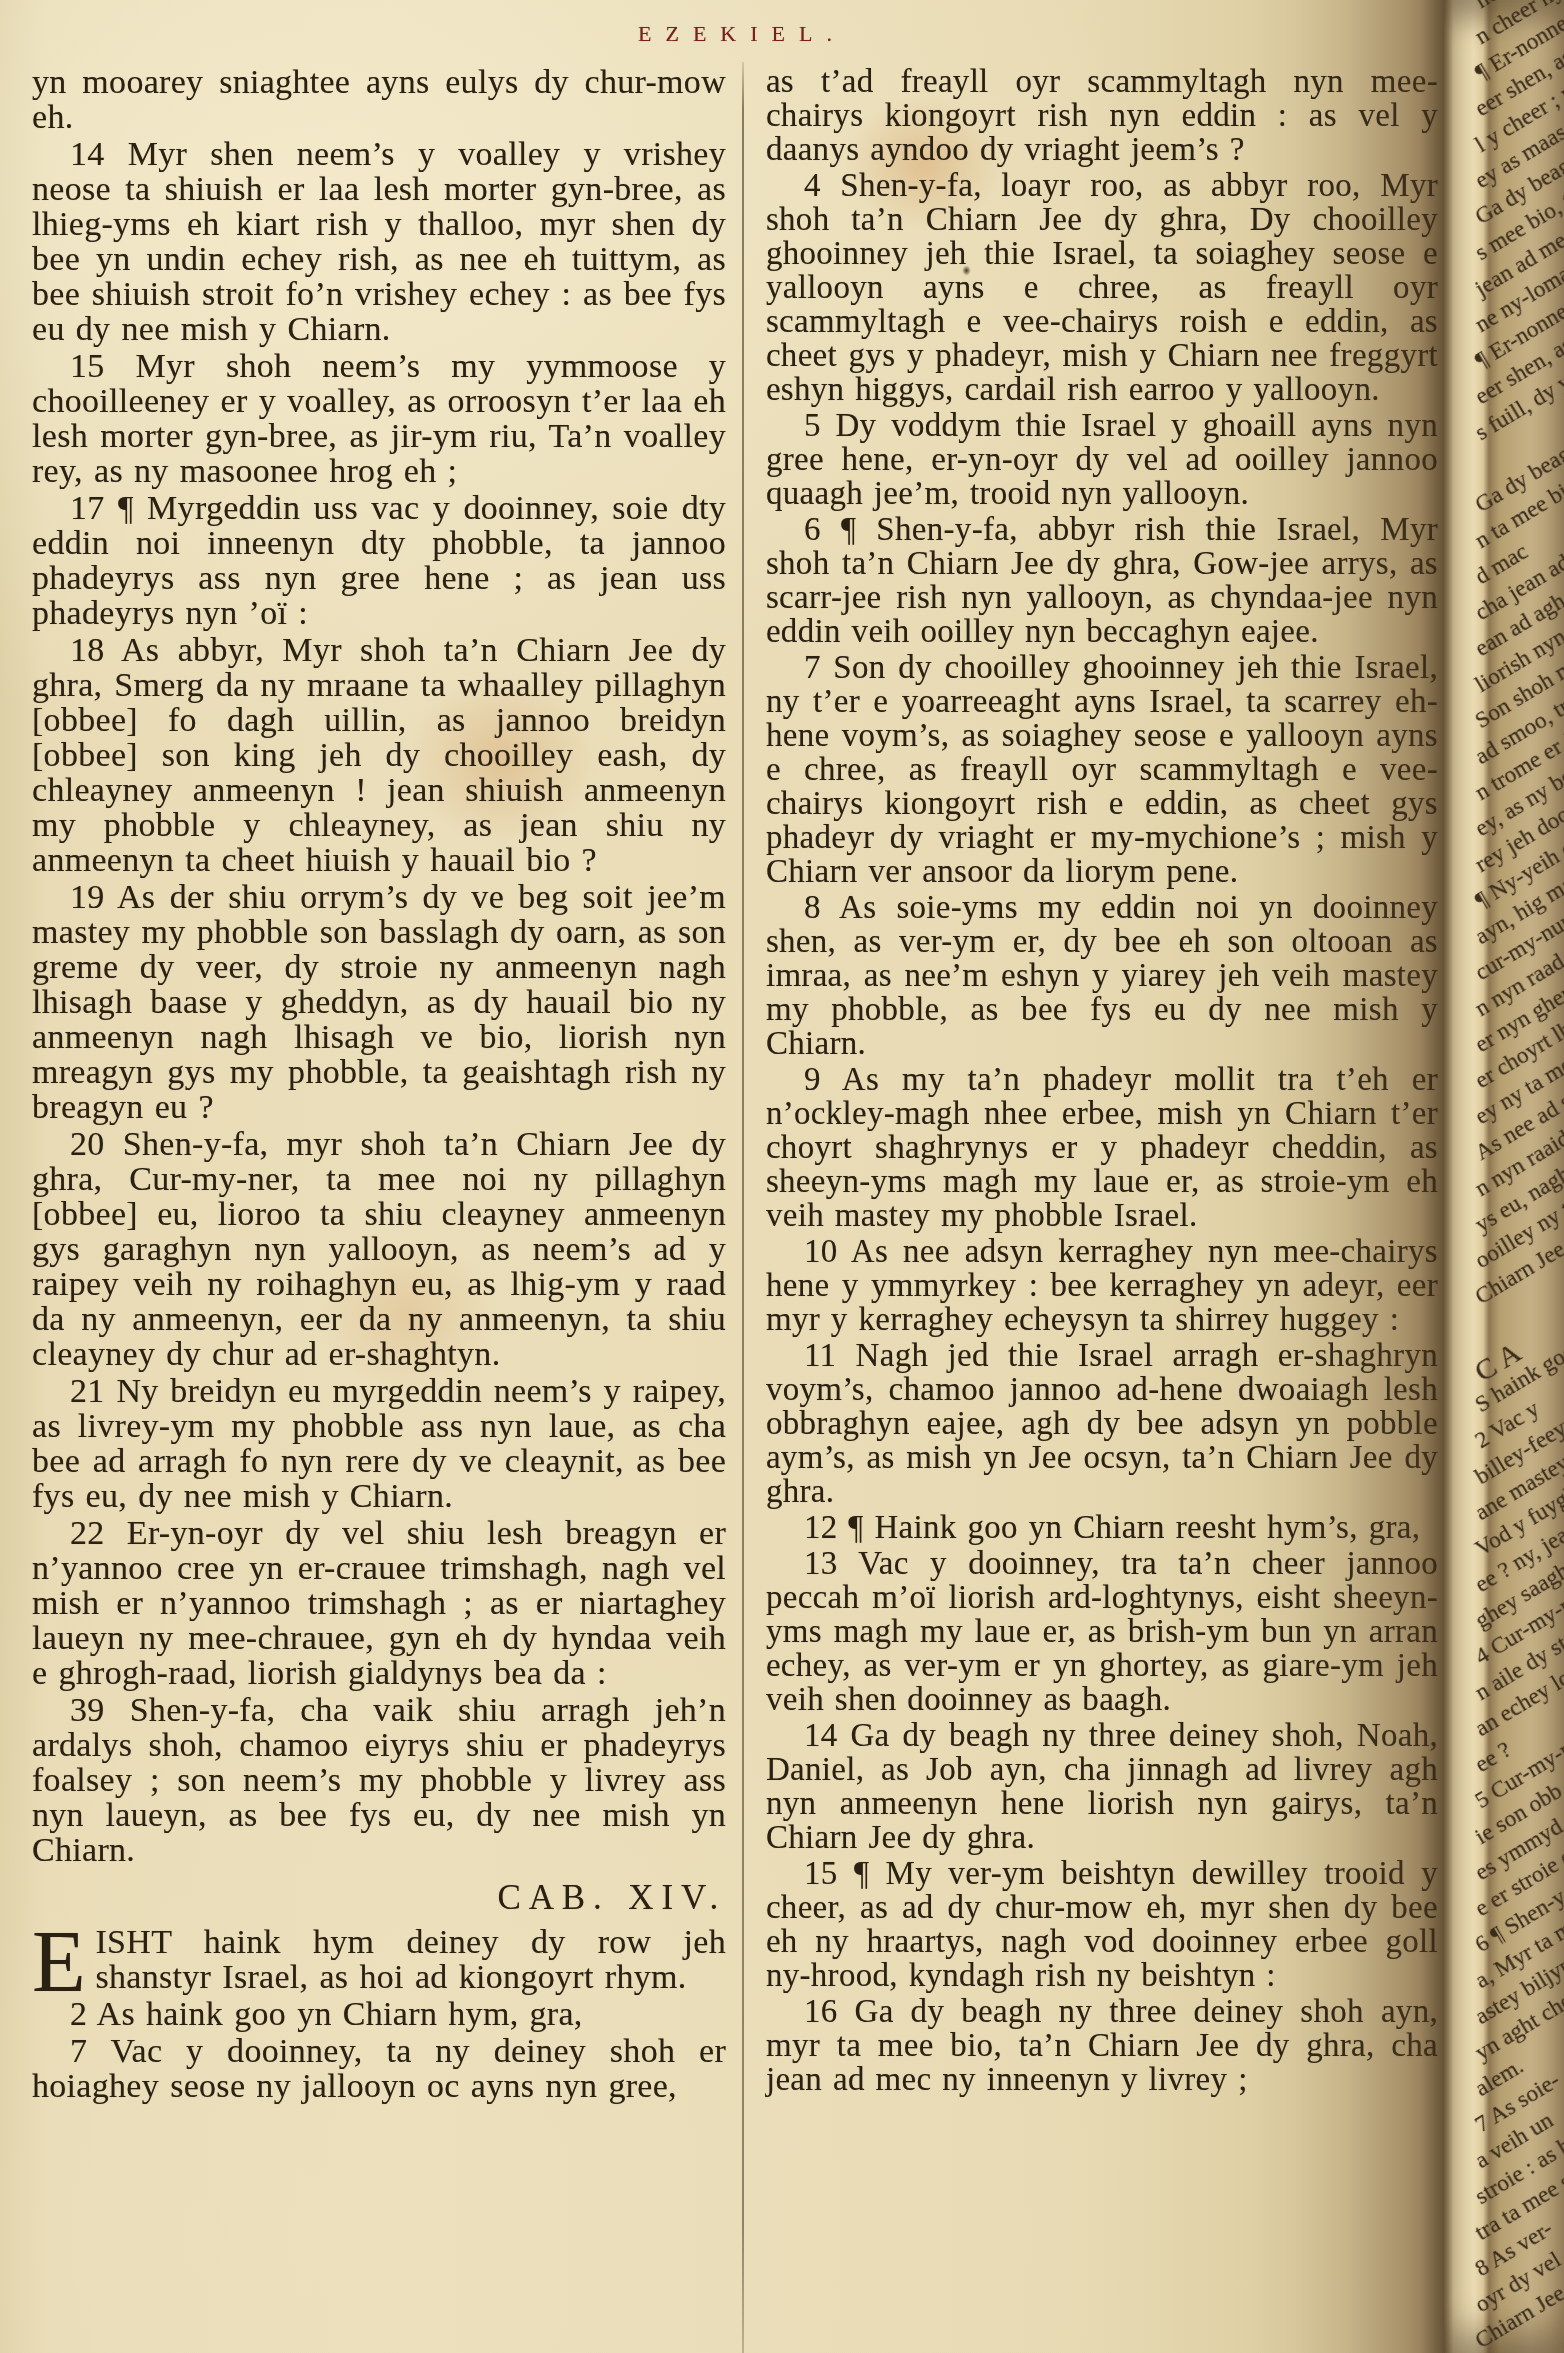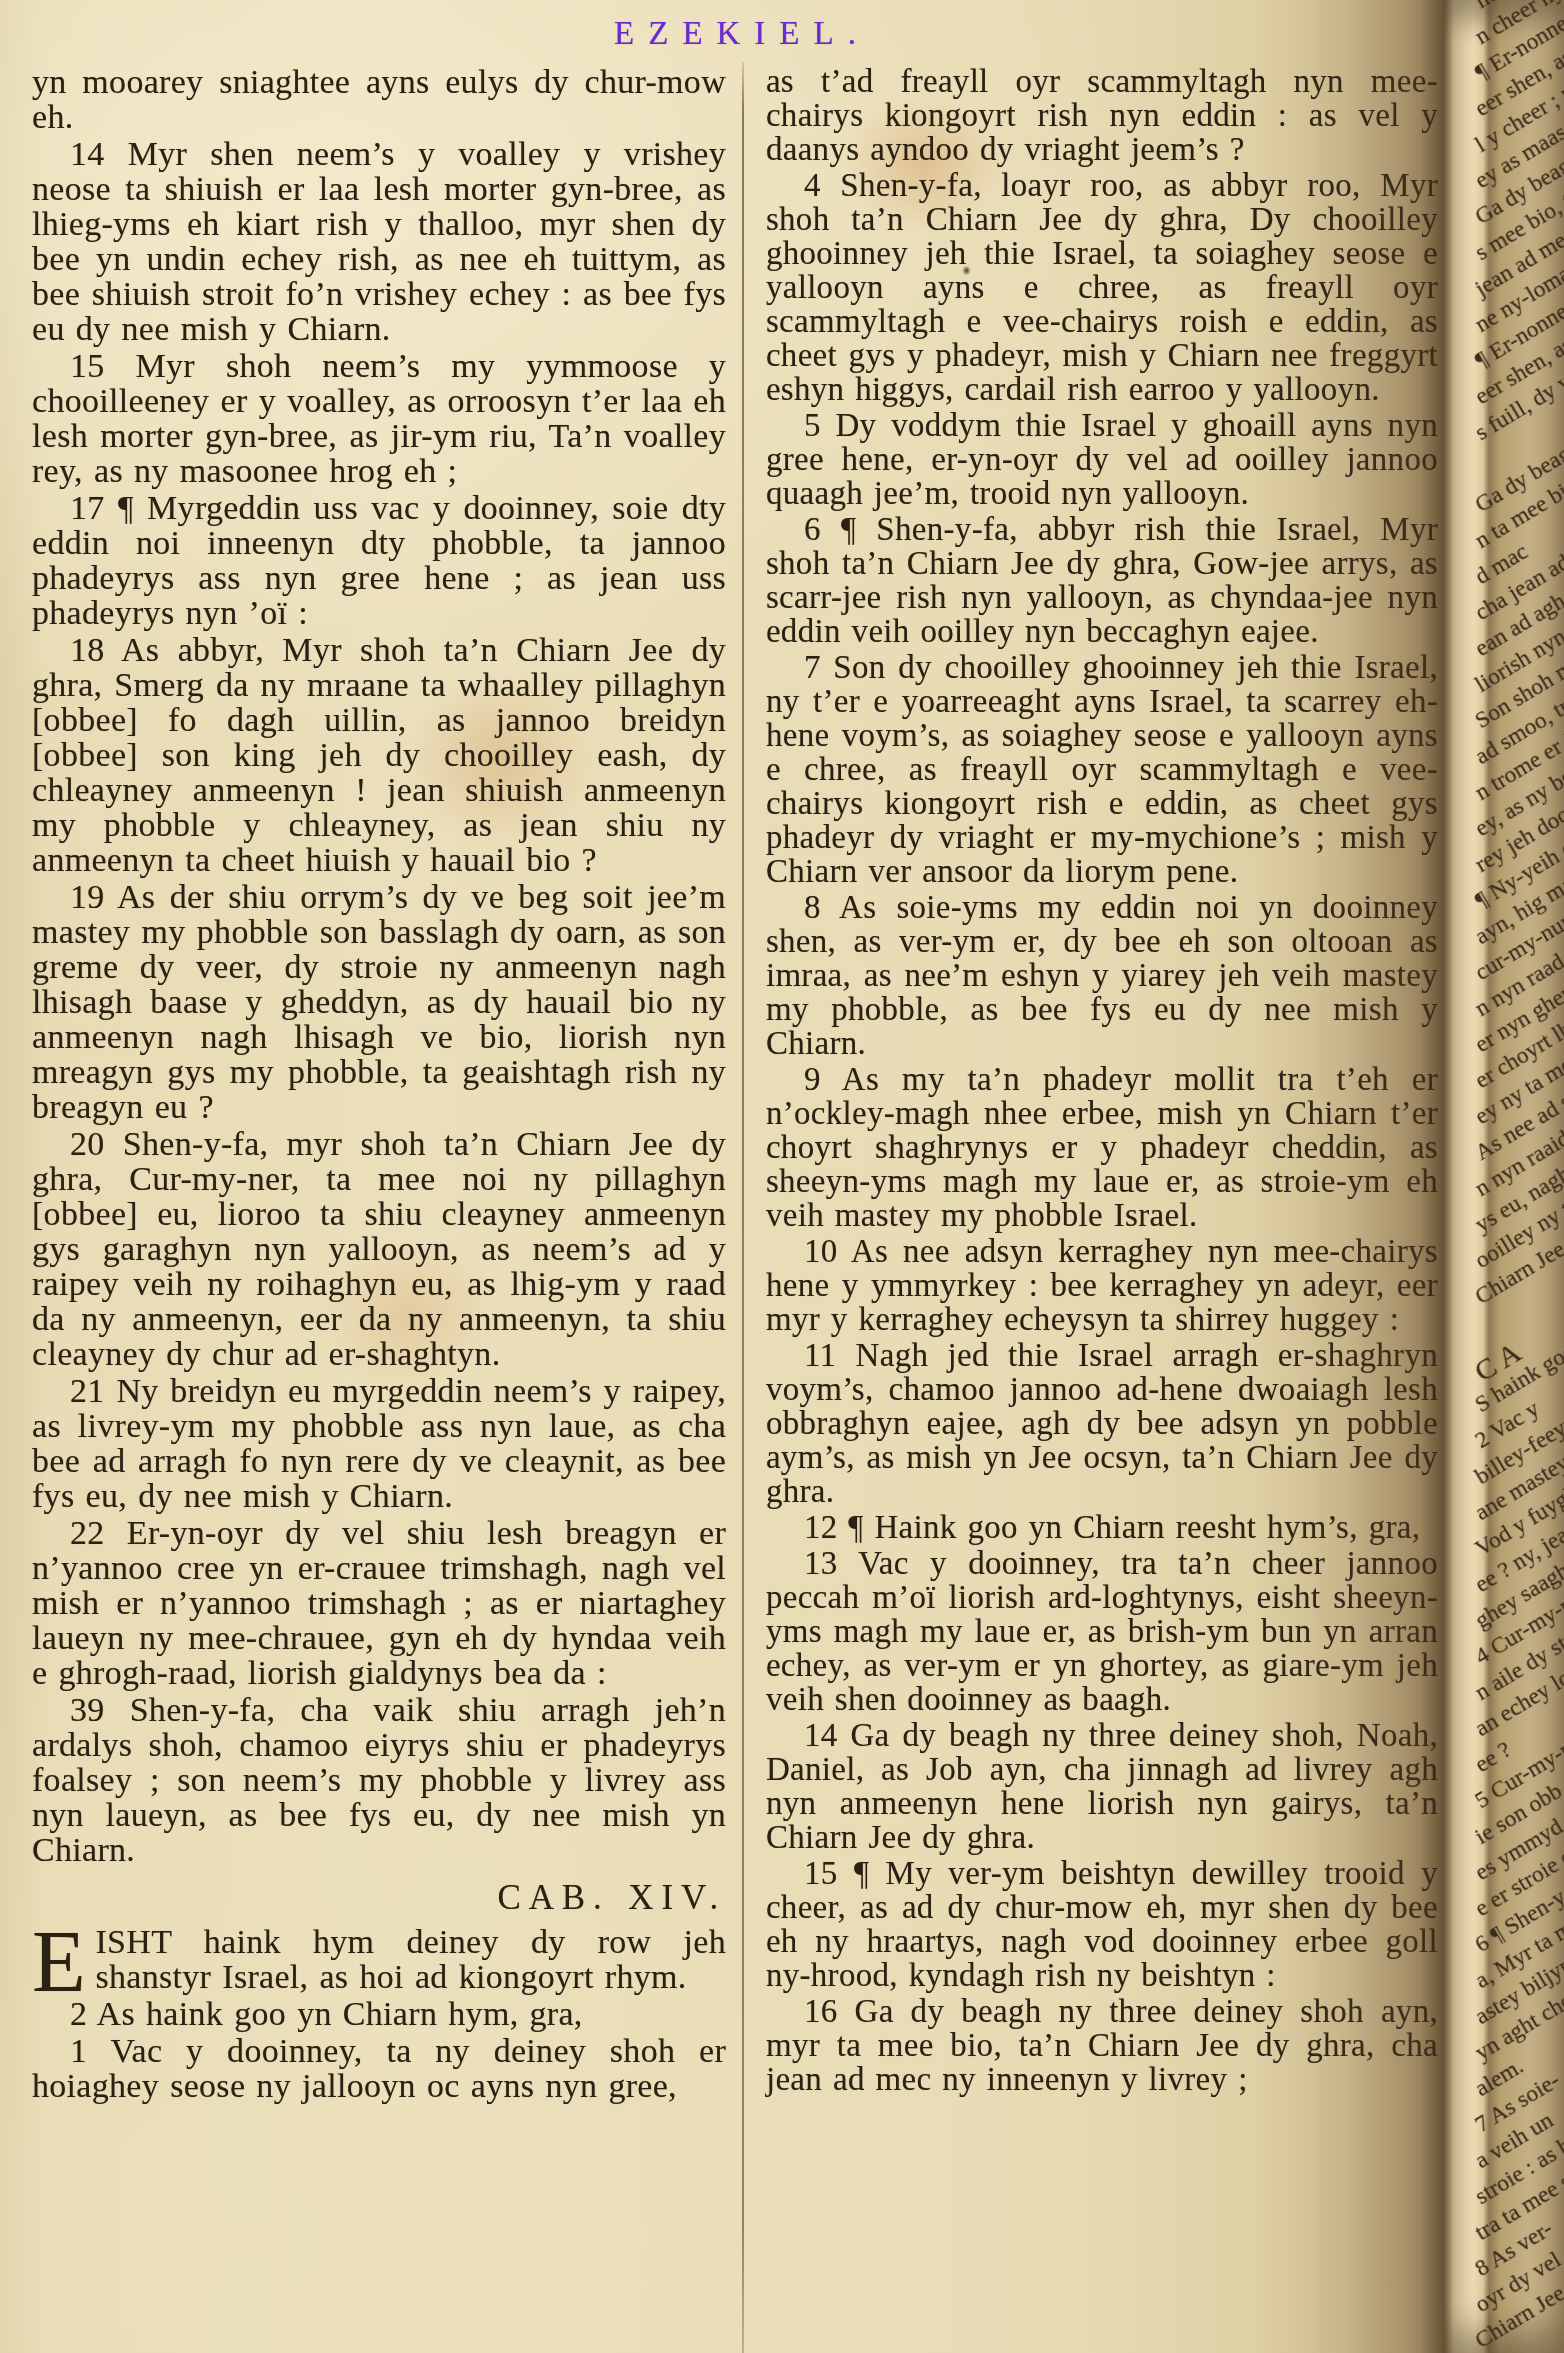--- a/index.html
+++ b/index.html
@@ -21,22 +21,22 @@
     background:radial-gradient(closest-side, rgba(195,118,48,0.26), rgba(195,118,48,0) 72%); }
   .stain-b { left:814px; top:70px; width:219px; height:188px;
     background:radial-gradient(closest-side, rgba(200,124,52,0.30), rgba(200,124,52,0) 72%); }
   .stain-c { left:282px; top:1205px; width:250px; height:219px;
     background:radial-gradient(closest-side, rgba(198,122,50,0.20), rgba(198,122,50,0) 72%); }
   .stain-d { left:961px; top:264px; width:11px; height:12.5px; border-radius:50%;
     background:radial-gradient(closest-side, rgba(40,30,16,0.85), rgba(40,30,16,0) 80%); }
 
   .page-content { position:absolute; inset:0; z-index:3; padding:12.5px 125px 0 30px; box-sizing:border-box; }
   .page-header {
-    text-align:center; font-size:33px; line-height:39px;
-    letter-spacing:14px; padding-left:14px; color:#6d28d9;
+    text-align:center; font-size:22px; line-height:39px;
+    letter-spacing:14px; padding-left:14px; color:#7f1d1d;
     text-shadow:0 0 0.8px rgba(36,27,14,0.45);
     margin:1.6px 0 9.4px 0;
     font-family:Liberation Serif, serif;
   }
   .columns { display:flex; height:2301px; overflow:hidden; }
   .col { text-align:justify; text-shadow:0 0 0.8px rgba(42,33,19,0.35); }
   .col-left  { width:700px; font-size:34px; line-height:35px; }
   .col-right { width:678px; font-size:33px; line-height:34px; }
   .divider {
     width:2.3px; margin:0 19.6px 0 14px;
@@ -84,21 +84,21 @@
         <p class="para p-verse"><span>17 ¶ Myrgeddin uss vac y dooinney, soie dty eddin noi inneenyn dty phobble, ta jannoo phadeyrys ass nyn gree hene ; as jean uss phadeyrys nyn ’oï :</span></p>
         <p class="para p-verse"><span>18 As abbyr, Myr shoh ta’n Chiarn Jee dy ghra, Smerg da ny mraane ta whaalley pillaghyn [obbee] fo dagh uillin, as jannoo breidyn [obbee] son king jeh dy chooilley eash, dy chleayney anmeenyn ! jean shiuish anmeenyn my phobble y chleayney, as jean shiu ny anmeenyn ta cheet hiuish y hauail bio ?</span></p>
         <p class="para p-verse"><span>19 As der shiu orrym’s dy ve beg soit jee’m mastey my phobble son basslagh dy oarn, as son greme dy veer, dy stroie ny anmeenyn nagh lhisagh baase y gheddyn, as dy hauail bio ny anmeenyn nagh lhisagh ve bio, liorish nyn mreagyn gys my phobble, ta geaishtagh rish ny breagyn eu ?</span></p>
         <p class="para p-verse"><span>20 Shen-y-fa, myr shoh ta’n Chiarn Jee dy ghra, Cur-my-ner, ta mee noi ny pillaghyn [obbee] eu, lioroo ta shiu cleayney anmeenyn gys garaghyn nyn yallooyn, as neem’s ad y raipey veih ny roihaghyn eu, as lhig-ym y raad da ny anmeenyn, eer da ny anmeenyn, ta shiu cleayney dy chur ad er-shaghtyn.</span></p>
         <p class="para p-verse"><span>21 Ny breidyn eu myrgeddin neem’s y raipey, as livrey-ym my phobble ass nyn laue, as cha bee ad arragh fo nyn rere dy ve cleaynit, as bee fys eu, dy nee mish y Chiarn.</span></p>
         <p class="para p-verse"><span>22 Er-yn-oyr dy vel shiu lesh breagyn er n’yannoo cree yn er-crauee trimshagh, nagh vel mish er n’yannoo trimshagh ; as er niartaghey laueyn ny mee-chrauee, gyn eh dy hyndaa veih e ghrogh-raad, liorish gialdynys bea da :</span></p>
         <p class="para p-verse"><span>39 Shen-y-fa, cha vaik shiu arragh jeh’n ardalys shoh, chamoo eiyrys shiu er phadeyrys foalsey ; son neem’s my phobble y livrey ass nyn laueyn, as bee fys eu, dy nee mish yn Chiarn.</span></p>
         <p class="para p-chapter-heading"><span>CAB. XIV.</span></p>
         <p class="para p-drop-cap"><span class="dropcap">E</span><span>ISHT haink hym deiney dy row jeh shanstyr Israel, as hoi ad kiongoyrt rhym.</span></p>
         <p class="para p-verse"><span>2 As haink goo yn Chiarn hym, gra,</span></p>
-        <p class="para p-verse"><span>1 Vac y dooinney, ta ny deiney shoh er hoiaghey seose ny jallooyn oc ayns nyn gree,</span></p>
+        <p class="para p-verse"><span>7 Vac y dooinney, ta ny deiney shoh er hoiaghey seose ny jallooyn oc ayns nyn gree,</span></p>
       </div>
     <div class="divider"></div>
     <div class="col col-right">
         <p class="para p-continuation"><span>as t’ad freayll oyr scammyltagh nyn mee-chairys kiongoyrt rish nyn eddin : as vel y daanys ayndoo dy vriaght jeem’s ?</span></p>
         <p class="para p-verse"><span>4 Shen-y-fa, loayr roo, as abbyr roo, Myr shoh ta’n Chiarn Jee dy ghra, Dy chooilley ghooinney jeh thie Israel, ta soiaghey seose e yallooyn ayns e chree, as freayll oyr scammyltagh e vee-chairys roish e eddin, as cheet gys y phadeyr, mish y Chiarn nee freggyrt eshyn higgys, cardail rish earroo y yallooyn.</span></p>
         <p class="para p-verse"><span>5 Dy voddym thie Israel y ghoaill ayns nyn gree hene, er-yn-oyr dy vel ad ooilley jannoo quaagh jee’m, trooid nyn yallooyn.</span></p>
         <p class="para p-verse"><span>6 ¶ Shen-y-fa, abbyr rish thie Israel, Myr shoh ta’n Chiarn Jee dy ghra, Gow-jee arrys, as scarr-jee rish nyn yallooyn, as chyndaa-jee nyn eddin veih ooilley nyn beccaghyn eajee.</span></p>
         <p class="para p-verse"><span>7 Son dy chooilley ghooinney jeh thie Israel, ny t’er e yoarreeaght ayns Israel, ta scarrey eh-hene voym’s, as soiaghey seose e yallooyn ayns e chree, as freayll oyr scammyltagh e vee-chairys kiongoyrt rish e eddin, as cheet gys phadeyr dy vriaght er my-mychione’s ; mish y Chiarn ver ansoor da liorym pene.</span></p>
         <p class="para p-verse"><span>8 As soie-yms my eddin noi yn dooinney shen, as ver-ym er, dy bee eh son oltooan as imraa, as nee’m eshyn y yiarey jeh veih mastey my phobble, as bee fys eu dy nee mish y Chiarn.</span></p>
         <p class="para p-verse"><span>9 As my ta’n phadeyr mollit tra t’eh er n’ockley-magh nhee erbee, mish yn Chiarn t’er choyrt shaghrynys er y phadeyr cheddin, as sheeyn-yms magh my laue er, as stroie-ym eh veih mastey my phobble Israel.</span></p>

